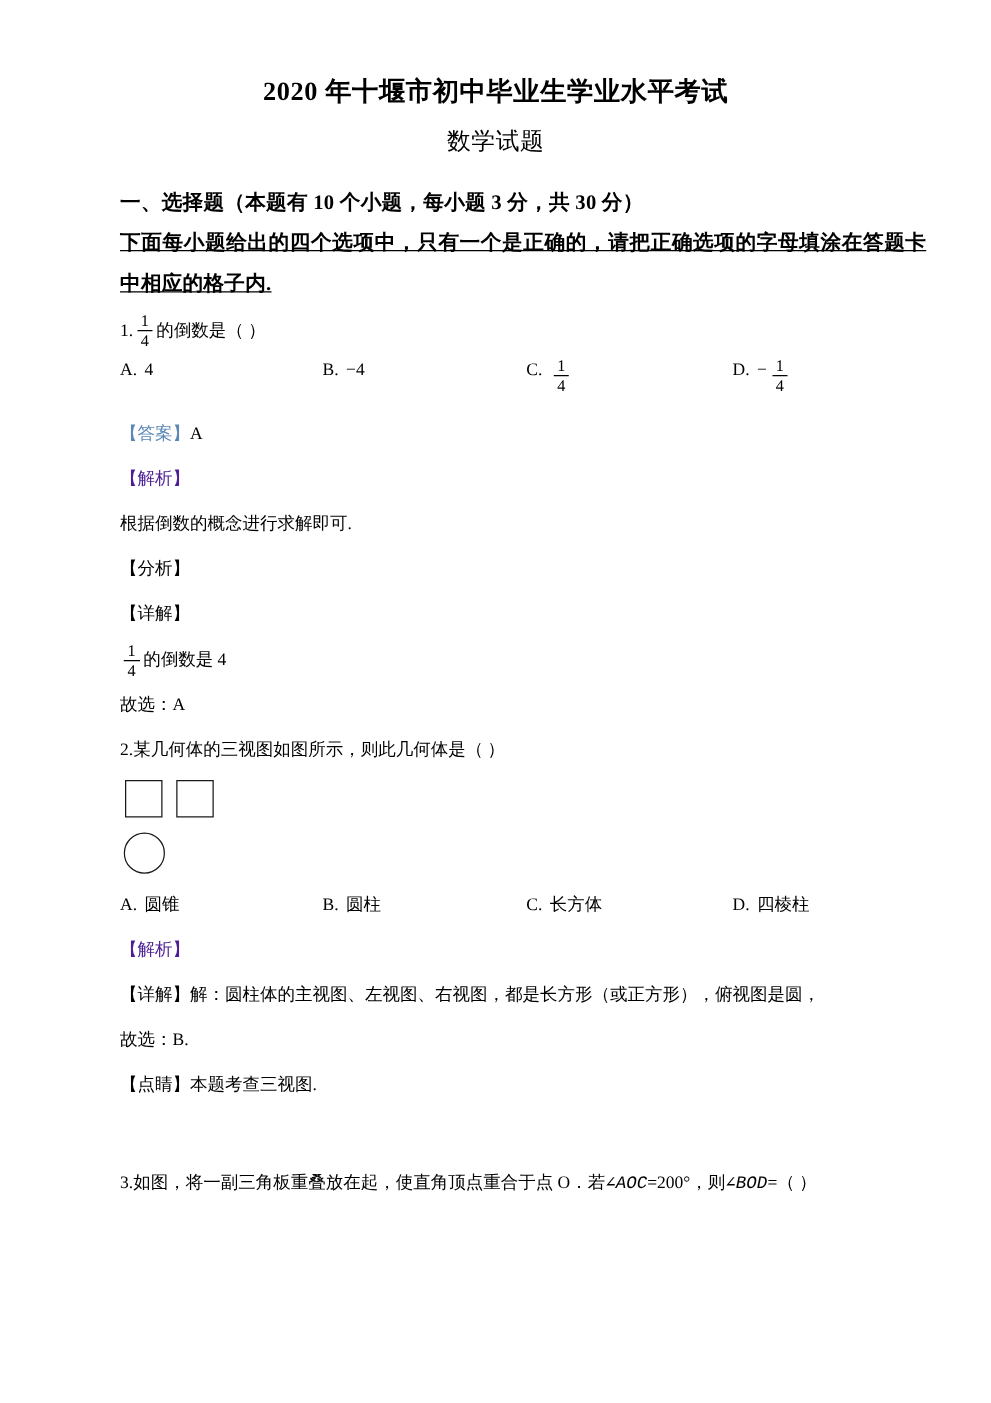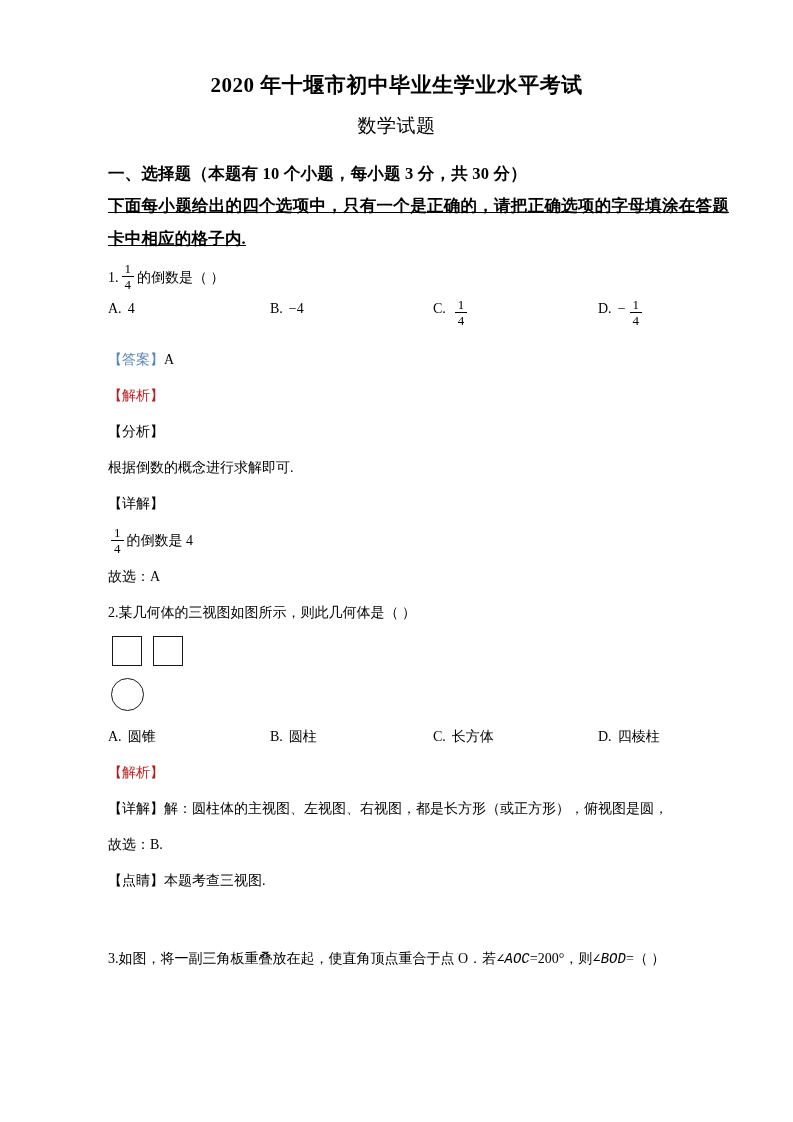--- a/index.html
+++ b/index.html
@@ -14,21 +14,21 @@
     position: relative;
     font-family: "Liberation Serif", "DejaVu Serif", serif;
     color: #000000;
     -webkit-font-smoothing: antialiased;
   }
   .page {
     position: relative;
     width: 793px;
     height: 1122px;
     box-sizing: border-box;
-    padding: 12px;
+    padding: 0;
     overflow: hidden;
   }
 
   
   .doc-title {
     text-align: center;
     font-size: 21px;
     font-weight: bold;
     letter-spacing: 0.5px;
     margin: 0;
@@ -79,21 +79,21 @@
     flex-wrap: wrap;
   }
   .plain {
     font-size: 14px;
     line-height: 30px;
     margin: 0;
     padding-top: 6px;
   }
 
   .lbl-blue   { color: #5b87b5; }
-  .lbl-blue-l { color: #b91c1c; }
+  .lbl-blue-l { color: #4c1d95; }
 
   
   .opt-row {
     position: relative;
     height: 40px;
     font-size: 14px;
     margin-top: 6px;
   }
   .opt {
     position: absolute;
@@ -218,25 +218,25 @@
     </div>
 
     <p class="plain">
       <span class="lbl-blue">【答案】</span><span>A</span>
     </p>
 
     <p class="plain">
       <span class="lbl-blue-l">【解析】</span>
     </p>
 
+    <p class="plain">根据倒数的概念进行求解即可.</p>
+
     <p class="plain">
       <span>【分析】</span>
     </p>
-
-    <p class="plain">根据倒数的概念进行求解即可.</p>
 
     <p class="plain">
       <span>【详解】</span>
     </p>
 
     <div class="q-line">
       <span class="frac">
         <span class="num">1</span>
         <span class="den">4</span>
       </span>

